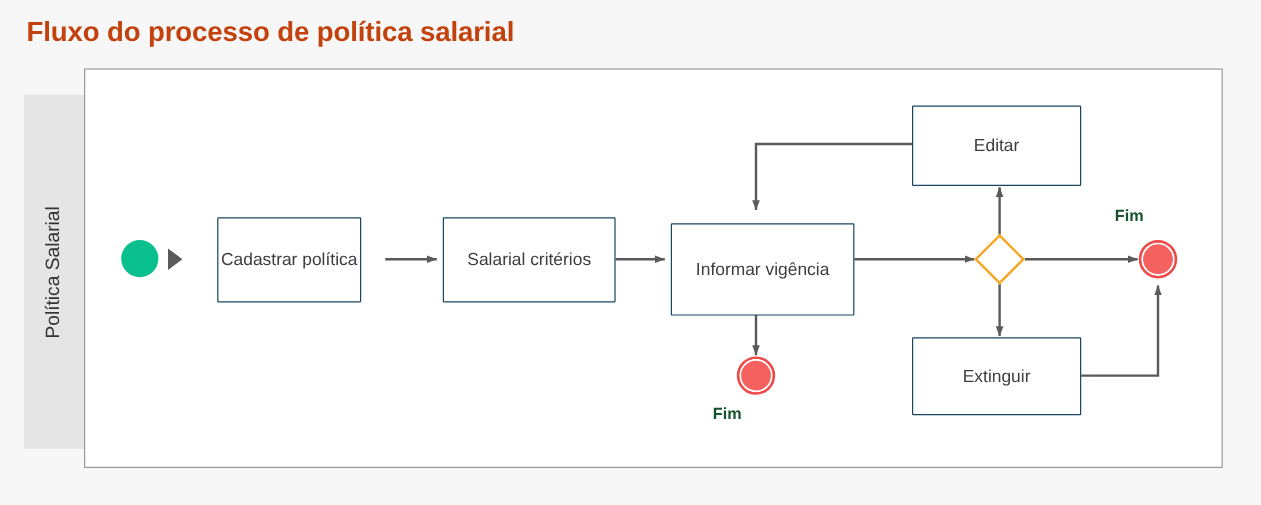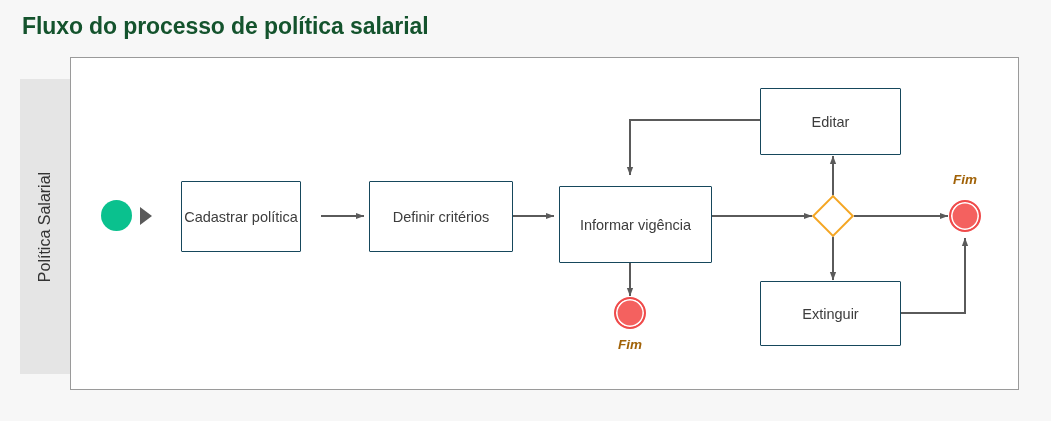--- a/index.html
+++ b/index.html
@@ -13,21 +13,21 @@
     font-family: "Liberation Sans", sans-serif;
     overflow: hidden;
     position: relative;
   }
   #page-title {
     position: absolute;
     left: 22px;
     top: 13px;
     font-size: 23px;
     font-weight: bold;
-    color: #14532d;
+    color: #c2410c;
     letter-spacing: -0.1px;
     white-space: nowrap;
   }
   #lane-band {
     position: absolute;
     left: 20px;
     top: 79px;
     width: 50px;
     height: 295px;
     background: #e5e5e5;
@@ -89,25 +89,24 @@
   }
   .end-event {
     background: #f4615f;
     border: 2.5px solid #ef4a4a;
     box-shadow: inset 0 0 0 1.6px #ffffff;
   }
   .event-label {
     position: absolute;
     font-size: 13.5px;
     font-weight: bold;
-    color: #a16207;
-    text-align: center;
+    color: #14532d;
+    text-align: left;
     z-index: 3;
     white-space: nowrap;
-    font-style: italic;
   }
   .gateway {
     position: absolute;
     box-sizing: border-box;
     background: #ffffff;
     border: 2px solid #f5a623;
     transform: rotate(45deg);
     z-index: 3;
   }
   .start-marker {
@@ -162,21 +161,21 @@
 
 <div class="start-marker" style="left:140px; top:207px;"></div>
 
 <div class="event-circle start-event" style="left:101px; top:200px; width:31px; height:31px;"></div>
 
 <div class="task-box" style="left:181px; top:181px; width:120px; height:71px;">
   <span>Cadastrar política</span>
 </div>
 
 <div class="task-box" style="left:369px; top:181px; width:144px; height:71px;">
-  <span>Definir critérios</span>
+  <span>Salarial critérios</span>
 </div>
 
 <div class="task-box" style="left:559px; top:186px; width:153px; height:77px;">
   <span>Informar vigência</span>
 </div>
 
 <div class="task-box" style="left:760px; top:88px; width:141px; height:67px;">
   <span>Editar</span>
 </div>
 

